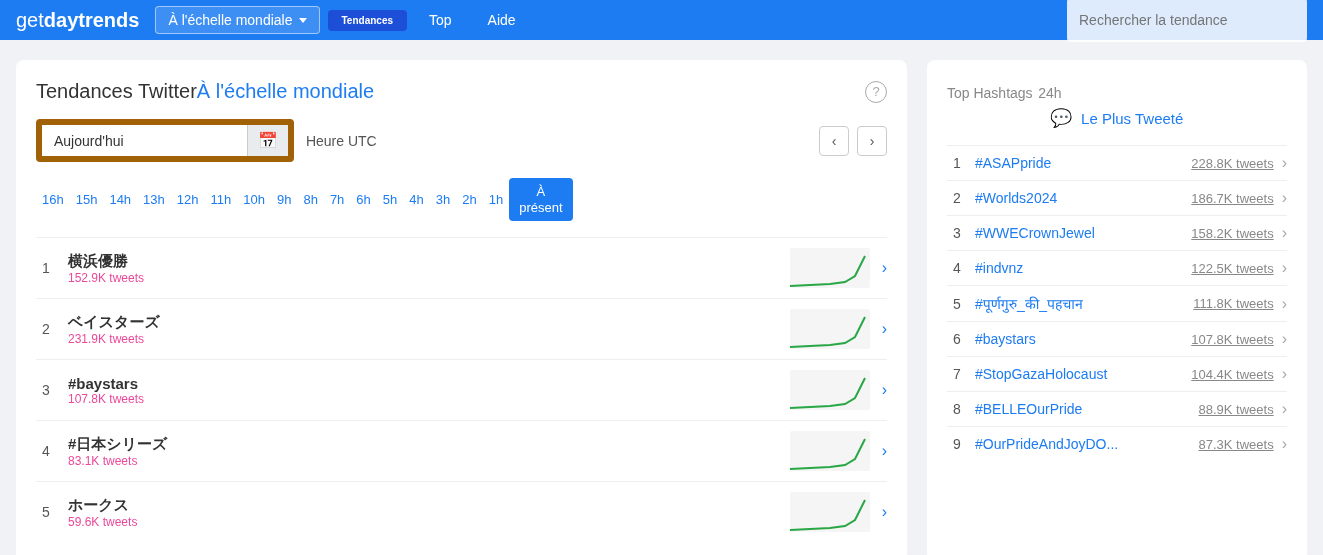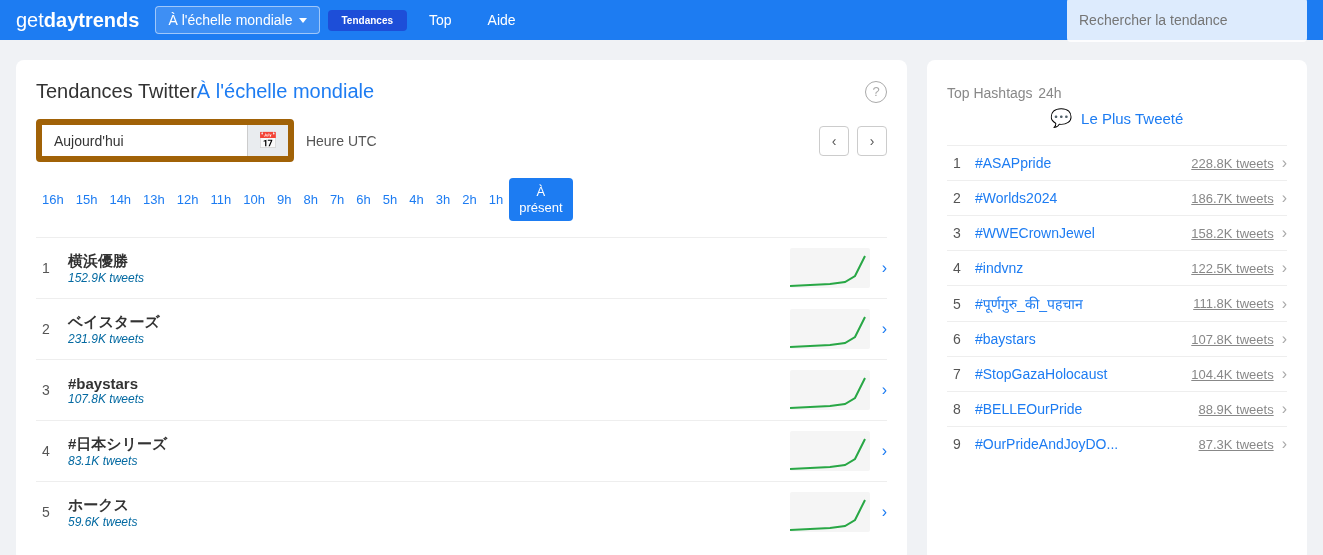--- a/index.html
+++ b/index.html
@@ -168,21 +168,21 @@
     .trend-row {
       display: flex;
       align-items: center;
       border-top: 1px solid #eee;
       padding: 10px 0;
       gap: 12px;
     }
     .trend-num { color: #555; width: 20px; text-align: center; flex-shrink: 0; }
     .trend-info { flex: 1; min-width: 0; }
     .trend-name { font-size: 15px; color: #333; font-weight: 700; }
-    .trend-count { font-size: 12px; color: #0369a1; font-style: italic; }
+    .trend-count { font-size: 12px; color: #ec4899; }
     .trend-chart {
       width: 80px;
       height: 40px;
       flex-shrink: 0;
     }
     .trend-arrow {
       color: #1d7cf2;
       font-size: 16px;
       cursor: pointer;
       flex-shrink: 0;

